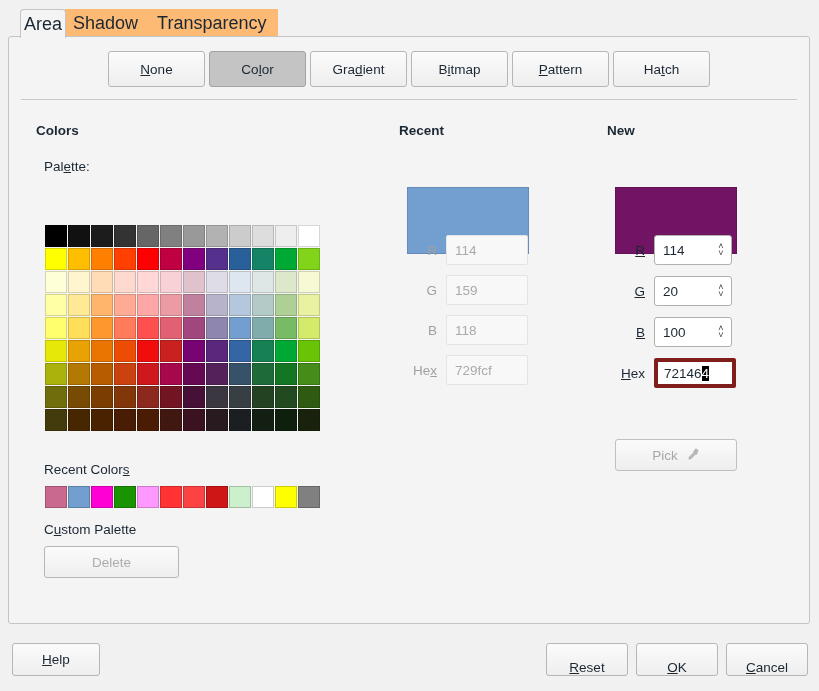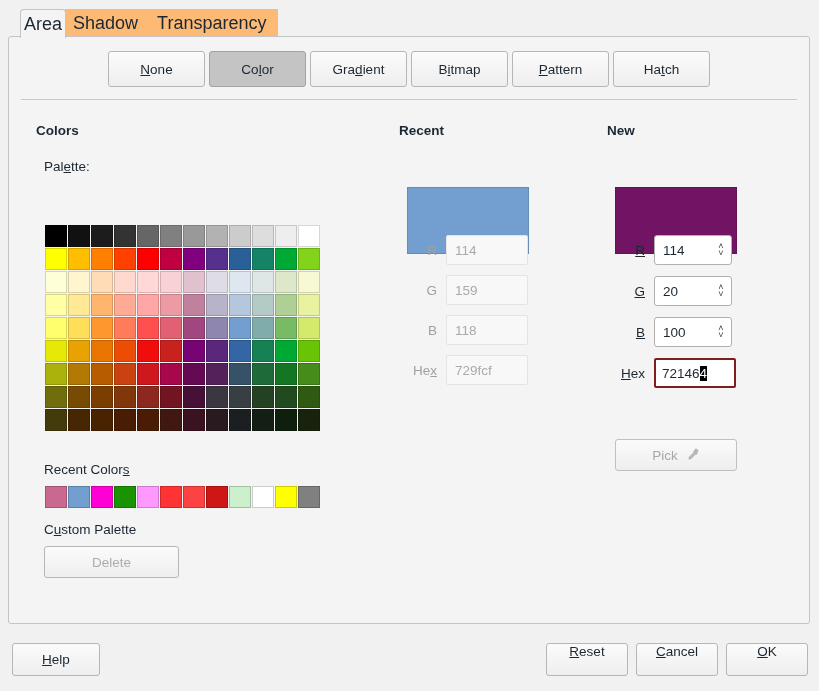--- a/index.html
+++ b/index.html
@@ -263,21 +263,21 @@
     justify-content: center;
     line-height: 7px;
     font-size: 9px;
     color: #3c3c3c;
   }
 
   .hex-input {
     width: 82px; height: 30px;
     box-sizing: border-box;
     background: #ffffff;
-    border: 2px solid #7f1d1d;
+    border: 4px solid #7f1d1d;
     border-radius: 2px;
     display: flex;
     align-items: center;
     padding: 0 6px;
     font-size: 13.5px;
     color: #1b2733;
   }
   .sel {
     background: #000000;
     color: #ffffff;
@@ -324,21 +324,21 @@
   }
   .bbtn {
     width: 82px; height: 33px;
     box-sizing: border-box;
     background: linear-gradient(#fbfbfb, #eeeeee);
     border: 1px solid #b6b6b6;
     border-radius: 3px;
     font-size: 13.5px;
     color: #1b2733;
     display: flex;
-    align-items: flex-start;
+    align-items: flex-end;
     justify-content: center;
     cursor: default;
   }
 </style>
 </head>
 <body>
 
 <div id="tabbar">
   <div id="tabstrip">
     <div class="tab active">
@@ -596,18 +596,18 @@
 
 <div id="help-button">
   <span><span class="u">H</span>elp</span>
 </div>
 
 <div id="bottom-right">
   <div class="bbtn">
     <span><span class="u">R</span>eset</span>
   </div>
   <div class="bbtn">
+    <span><span class="u">O</span>K</span>
+  </div>
+  <div class="bbtn">
     <span><span class="u">C</span>ancel</span>
   </div>
-  <div class="bbtn">
-    <span><span class="u">O</span>K</span>
-  </div>
 </div>
 
 </body></html>

